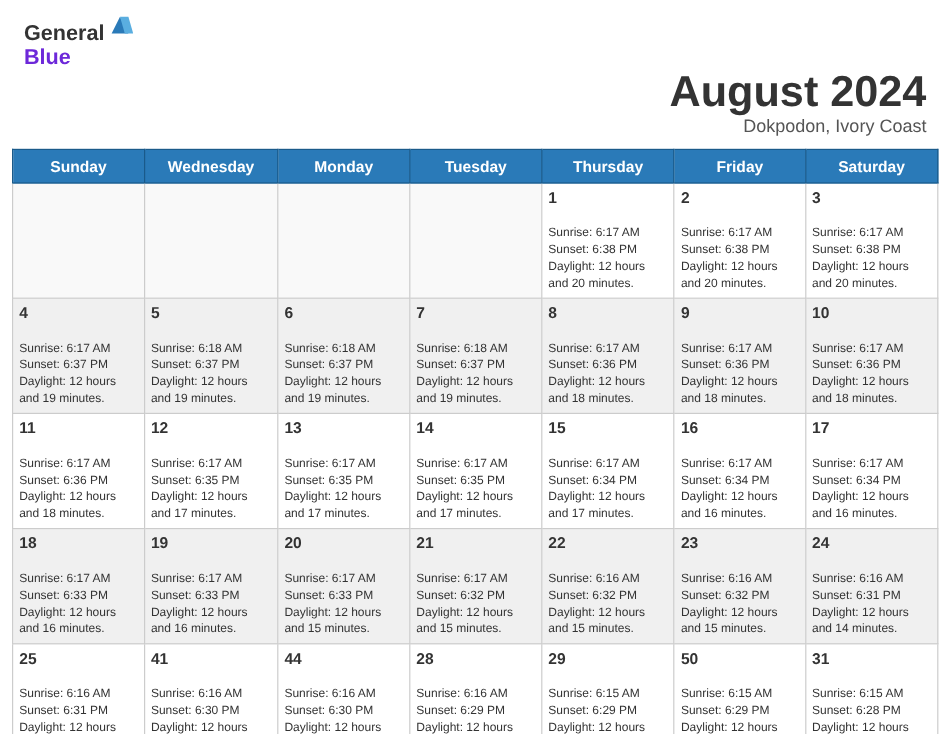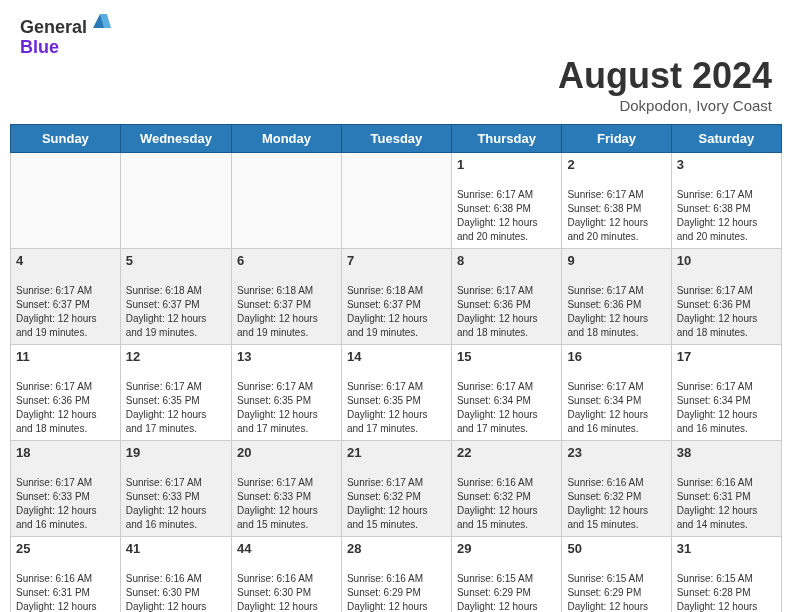--- a/index.html
+++ b/index.html
@@ -298,21 +298,21 @@
 and 15 minutes.</div>
         </td>
         <td>
           <span class="day-number">23</span>
           <div class="day-info" style="white-space: pre-line;">Sunrise: 6:16 AM
 Sunset: 6:32 PM
 Daylight: 12 hours
 and 15 minutes.</div>
         </td>
         <td>
-          <span class="day-number">38</span>
+          <span class="day-number">24</span>
           <div class="day-info" style="white-space: pre-line;">Sunrise: 6:16 AM
 Sunset: 6:31 PM
 Daylight: 12 hours
 and 14 minutes.</div>
         </td>
       </tr>
       <tr>
         <td>
           <span class="day-number">25</span>
           <div class="day-info" style="white-space: pre-line;">Sunrise: 6:16 AM

